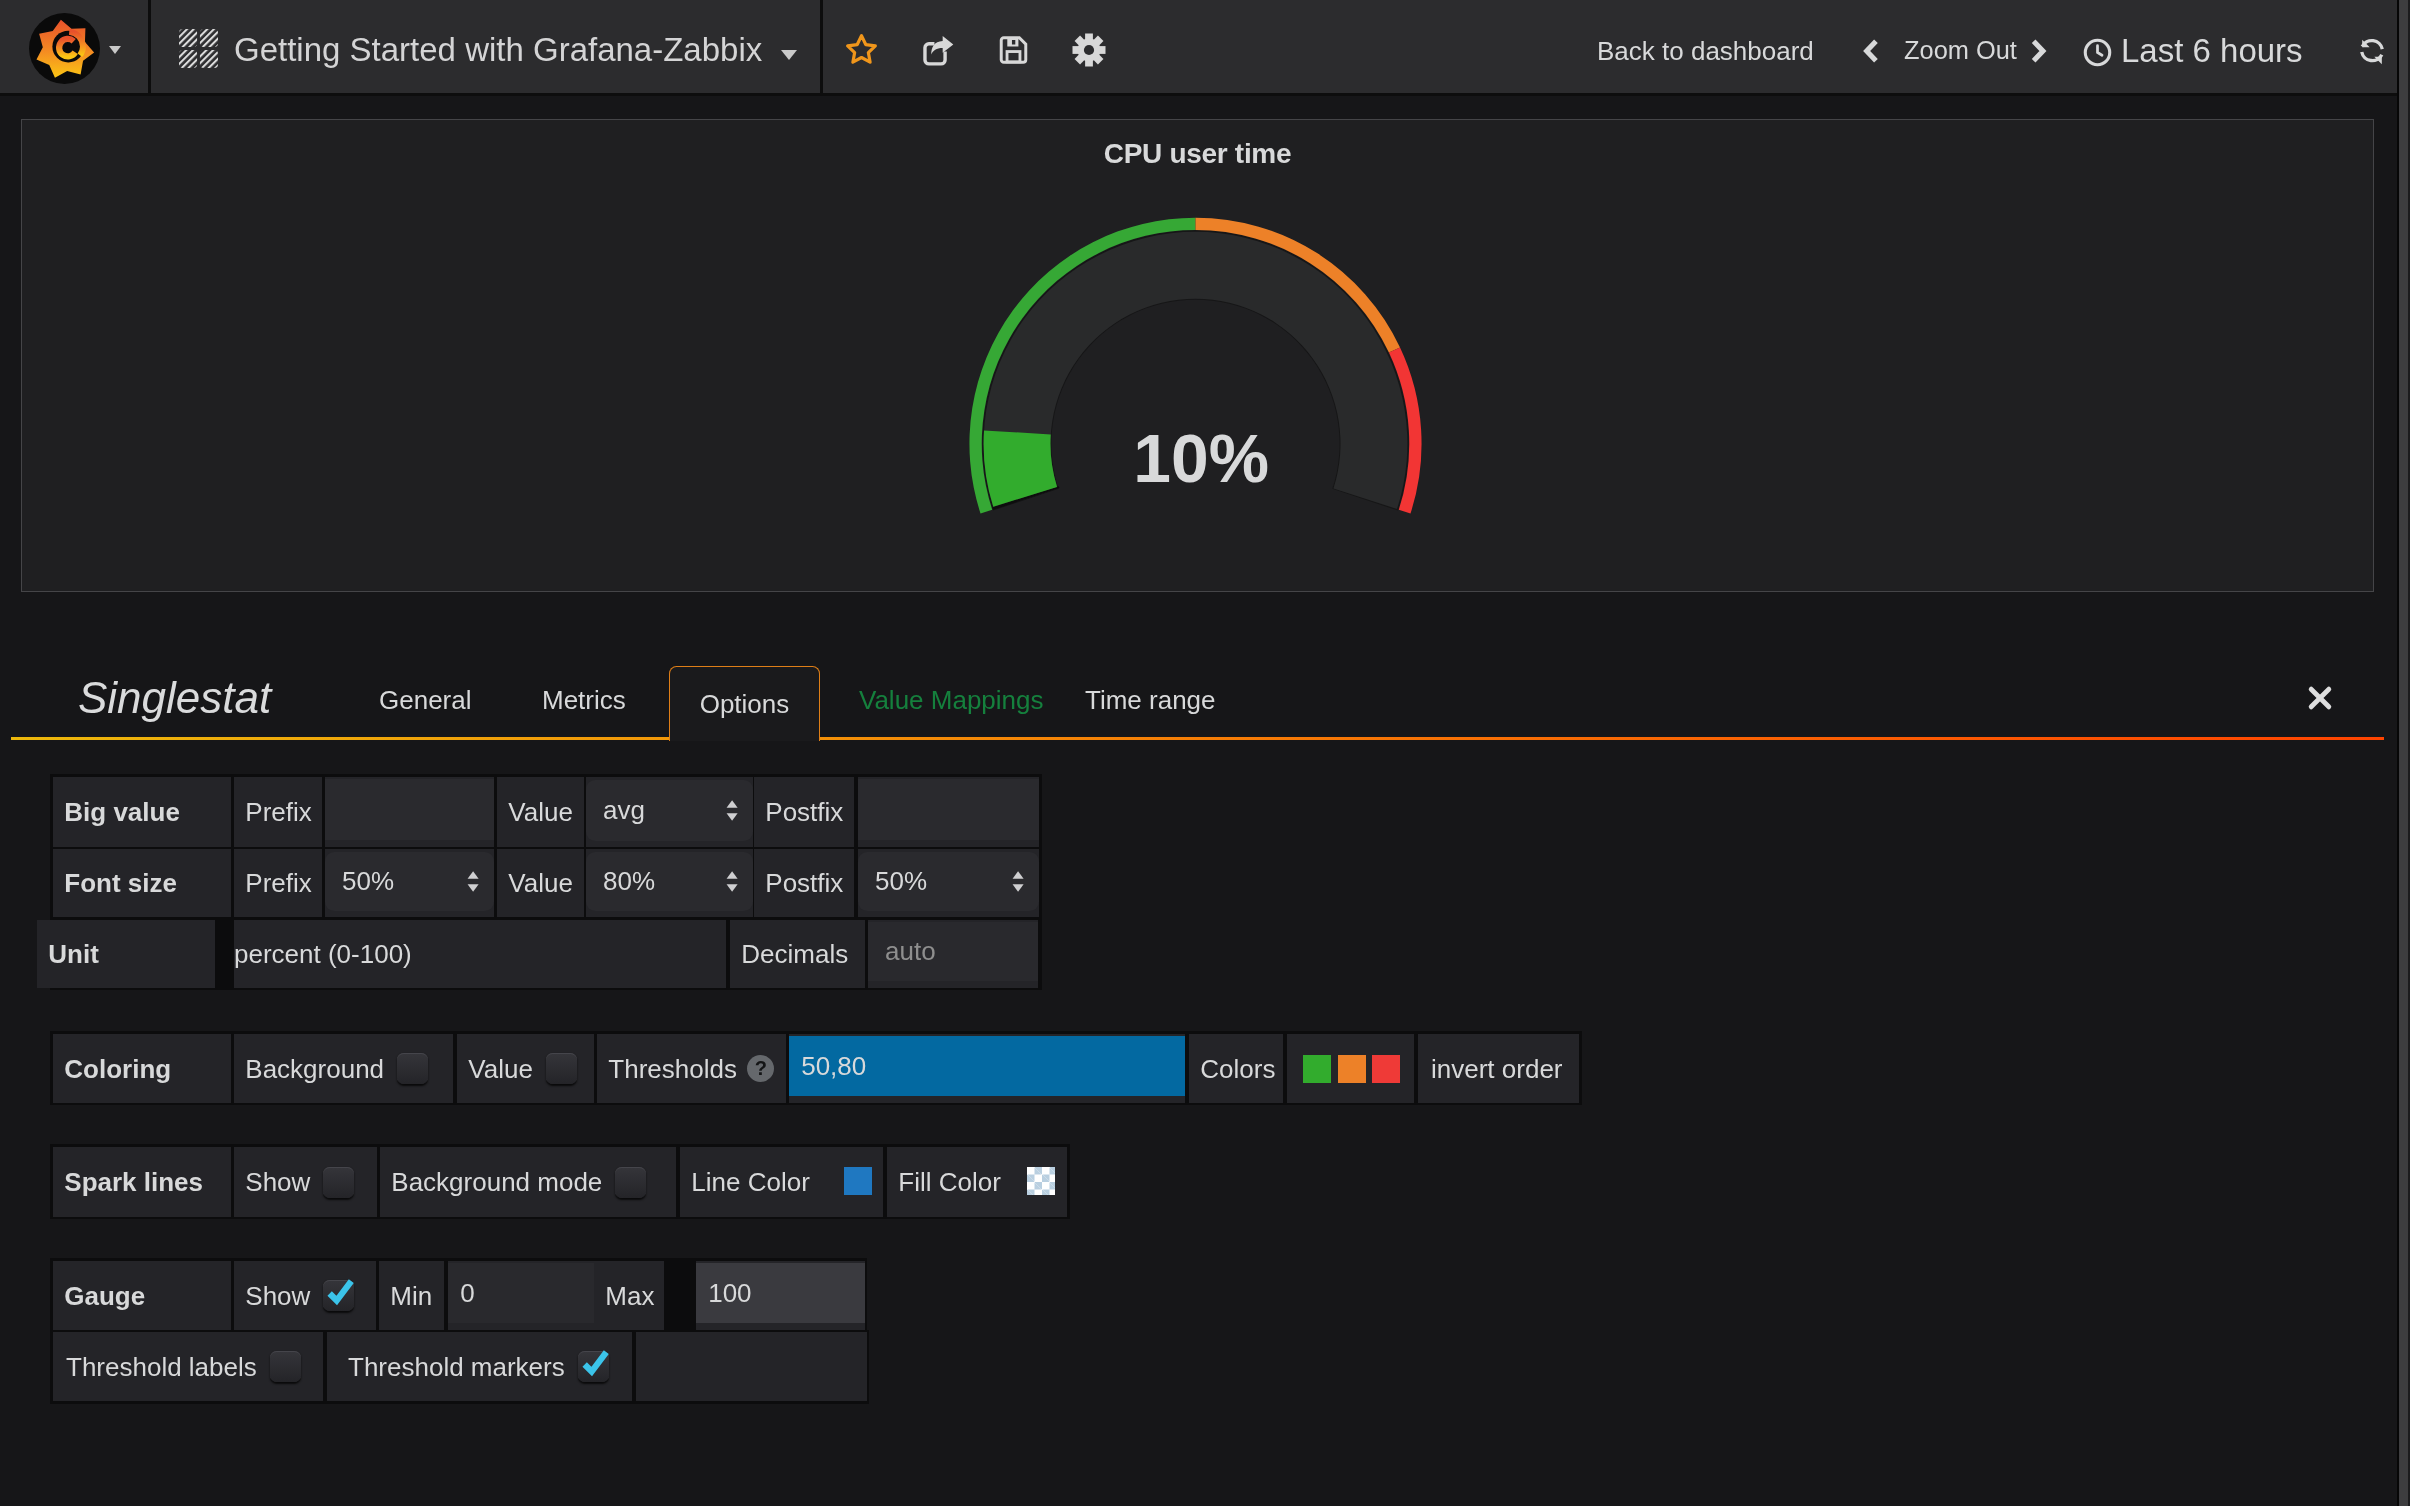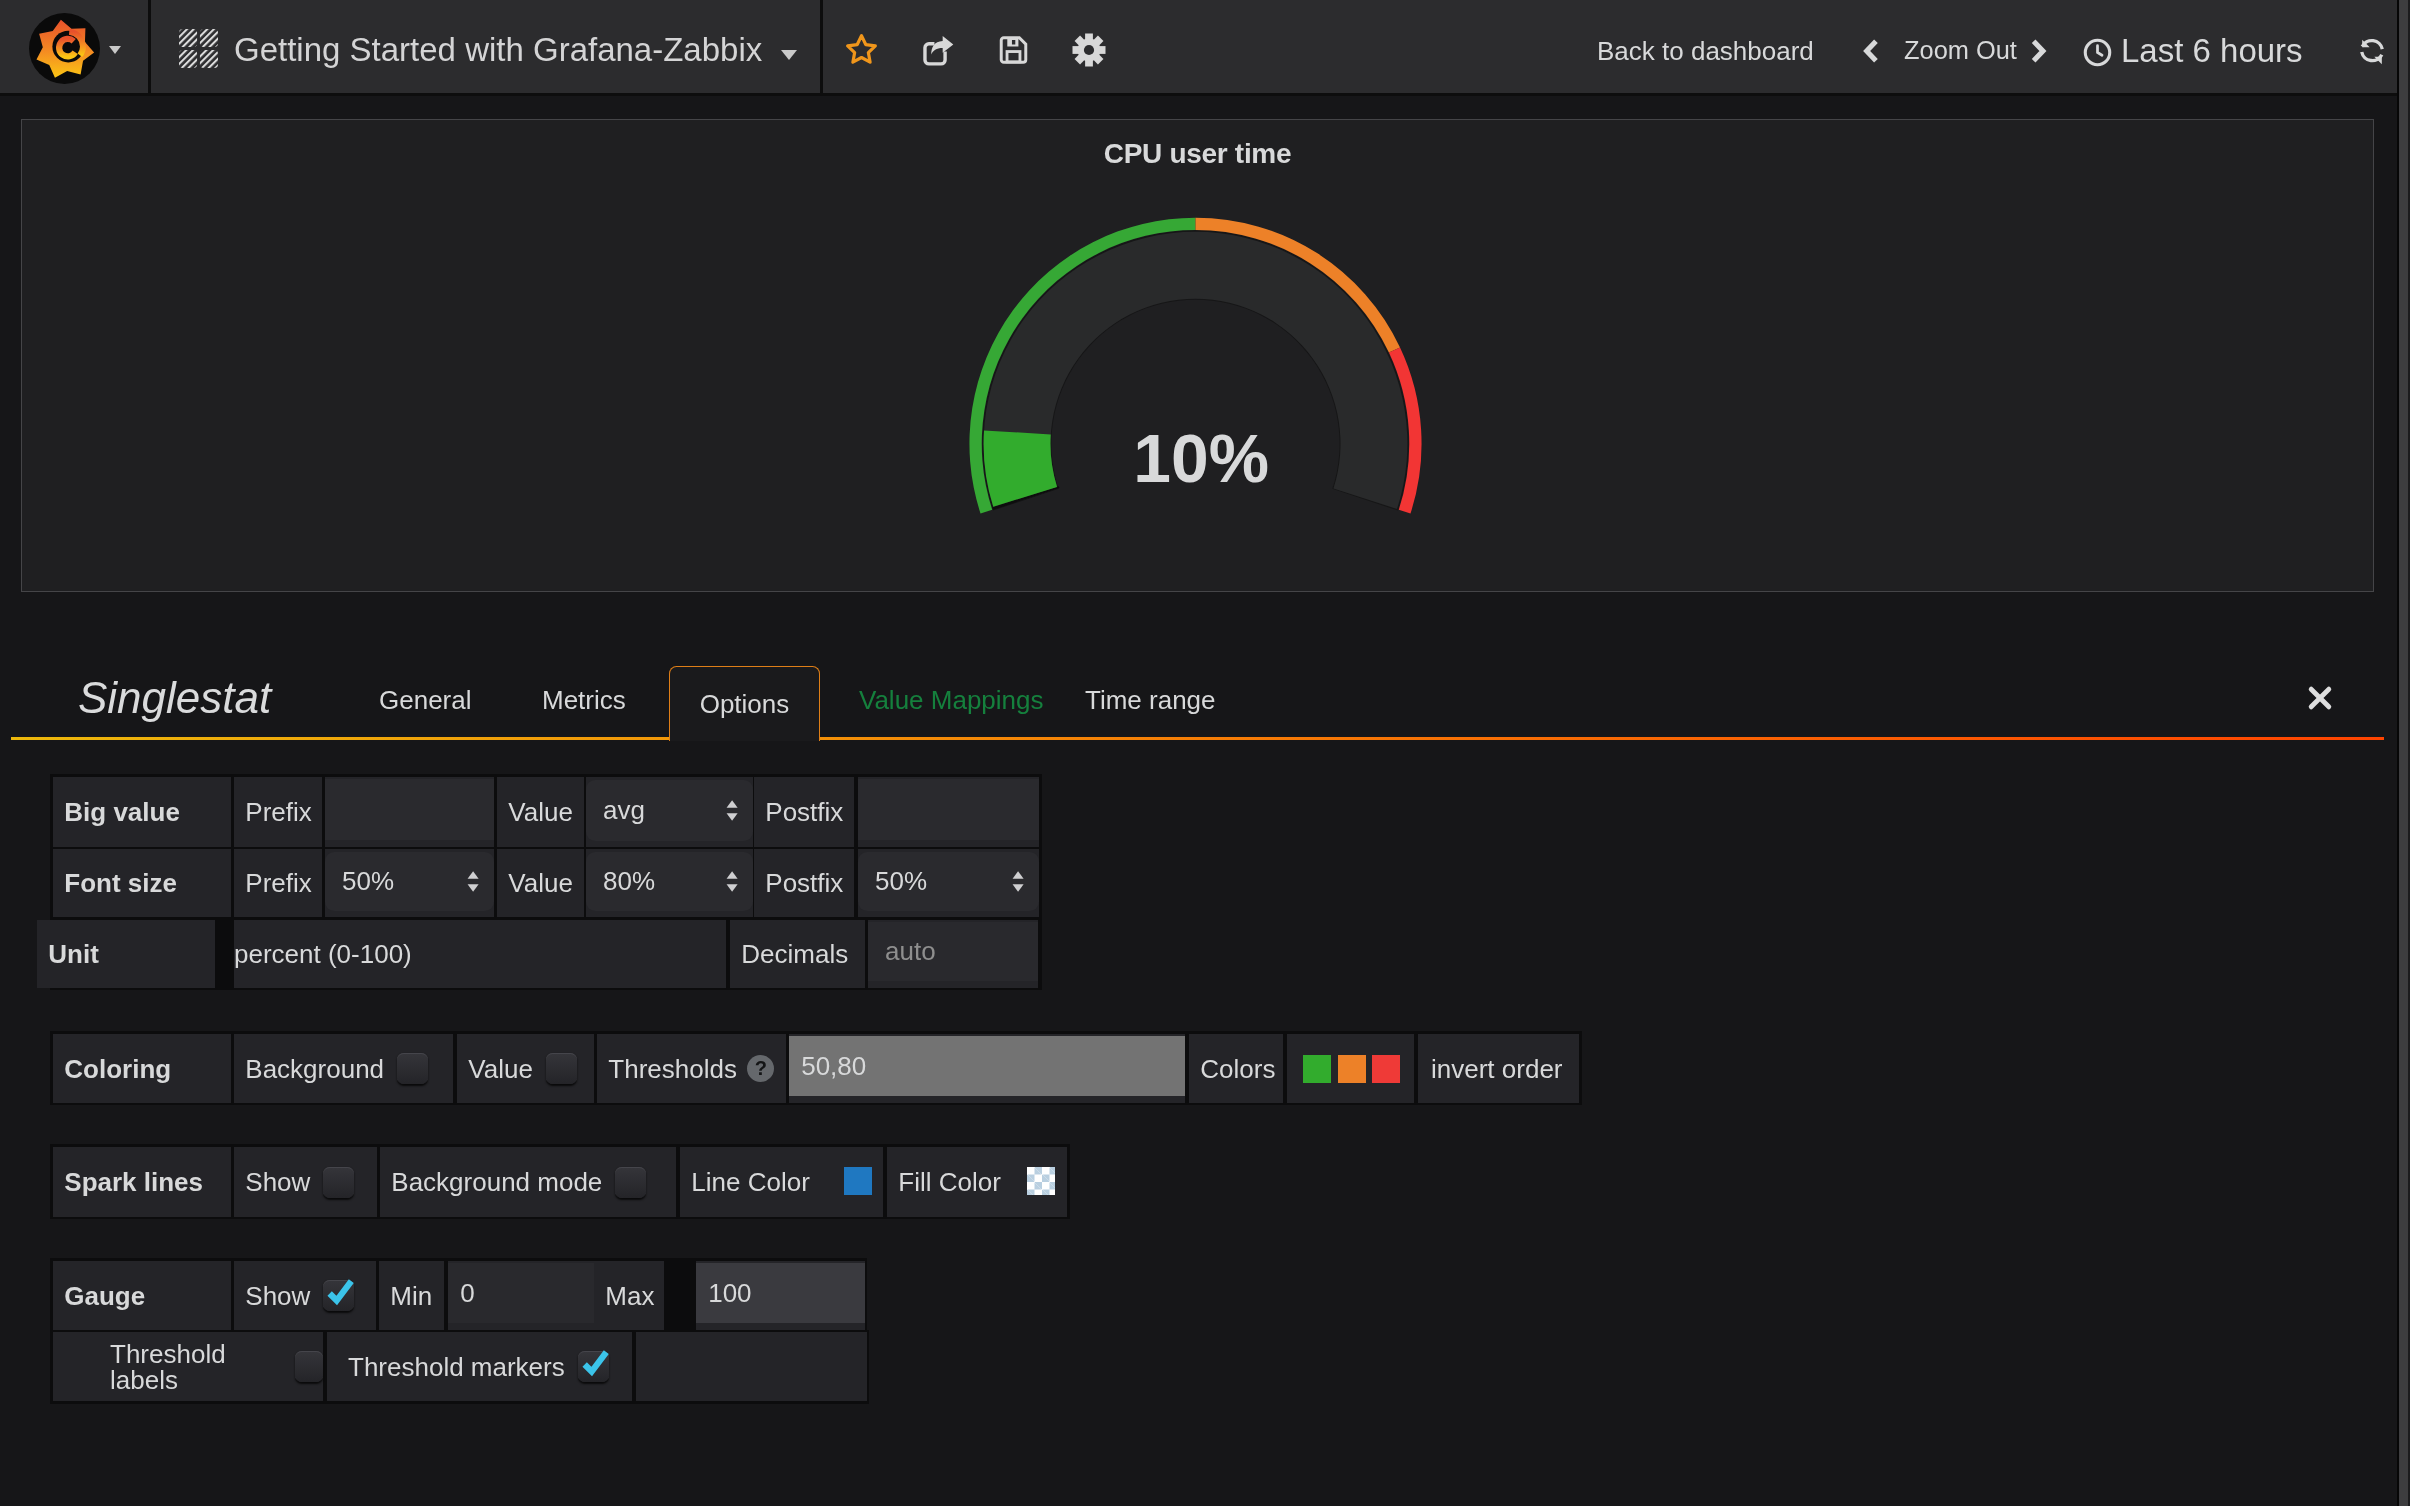--- a/index.html
+++ b/index.html
@@ -197,21 +197,21 @@
   </div>
 <div class="cell" style="left:457px;top:1034px;height:69px;width:137px;">
     <span class="lbl" style="padding-left:11.3px;font-weight:normal;color:#d8d9da;">Value</span>
     <span class="cb" style="margin-left:13px;"></span>
   </div>
 <div class="cell" style="left:597px;top:1034px;height:69px;width:189px;">
     <span class="lbl" style="padding-left:11.3px;font-weight:normal;color:#d8d9da;">Thresholds</span>
     <span style="margin-left:10.4px;width:27px;height:27px;border-radius:50%;background:#65686c;color:#141516;font-size:20px;font-weight:bold;display:inline-flex;align-items:center;justify-content:center;">?</span>
   </div>
 <div class="cell" style="left:789px;top:1034px;height:69px;width:396px;">
-    <div style="position:absolute;left:0;top:1.9px;right:0;bottom:6.6px;background:#737373;color:#d8d9da;font-size:26px;display:flex;align-items:center;padding-left:12.2px;">50,80</div>
+    <div style="position:absolute;left:0;top:1.9px;right:0;bottom:6.6px;background:#0369a1;color:#d8d9da;font-size:26px;display:flex;align-items:center;padding-left:12.2px;">50,80</div>
   </div>
 <div class="cell" style="left:1189px;top:1034px;height:69px;width:94px;">
     <span class="lbl" style="padding-left:11.3px;font-weight:normal;color:#d8d9da;">Colors</span>
   </div>
 <div class="cell" style="left:1287px;top:1034px;height:69px;width:127px;">
     <span style="margin-left:16px;display:flex;gap:6.6px;">
       <span style="width:28px;height:28px;background:#32ac2d;display:inline-block;"></span>
       <span style="width:28px;height:28px;background:#ed8128;display:inline-block;"></span>
       <span style="width:28px;height:28px;background:#ef3a37;display:inline-block;"></span>
     </span>
@@ -257,21 +257,21 @@
 <div class="cell" style="left:448px;top:1261px;height:69px;width:170px;">
     <div style="position:absolute;left:0;top:1.9px;right:0;bottom:6.6px;background:#29292d;color:#d8d9da;font-size:26px;display:flex;align-items:center;padding-left:12.2px;">0</div>
   </div>
 <div class="cell" style="left:594px;top:1261px;height:69px;width:70px;">
     <span class="lbl" style="padding-left:11.3px;font-weight:normal;color:#d8d9da;">Max</span>
   </div>
 <div class="cell" style="left:696px;top:1261px;height:69px;width:169px;">
     <div style="position:absolute;left:0;top:1.9px;right:0;bottom:6.6px;background:#3a3a3f;color:#d8d9da;font-size:26px;display:flex;align-items:center;padding-left:12.2px;">100</div>
   </div>
 <div style="position:absolute;left:50px;top:1330px;width:819px;height:74px;background:#0c0c0d;"></div>
-<div class="cell" style="left:53px;top:1332px;height:69px;width:270px;padding-left:44px;">
+<div class="cell" style="left:53px;top:1332px;height:69px;width:270px;">
     <span class="lbl" style="padding-left:13px;font-weight:normal;color:#d8d9da;">Threshold labels</span>
     <span class="cb" style="margin-left:13px;"></span>
   </div>
 <div class="cell" style="left:327px;top:1332px;height:69px;width:305px;">
     <span class="lbl" style="padding-left:21px;font-weight:normal;color:#d8d9da;">Threshold markers</span>
     <span class="cb" style="margin-left:13px;position:relative;">
       <svg style="position:absolute;left:0.9px;top:-2.8px;" width="32" height="32" viewBox="0 0 34 34">
         <path d="M6 17.5 L13.5 25 L29 4.5" fill="none" stroke="#3bc4ea" stroke-width="6.6" stroke-linecap="butt"></path>
       </svg>
     </span>

